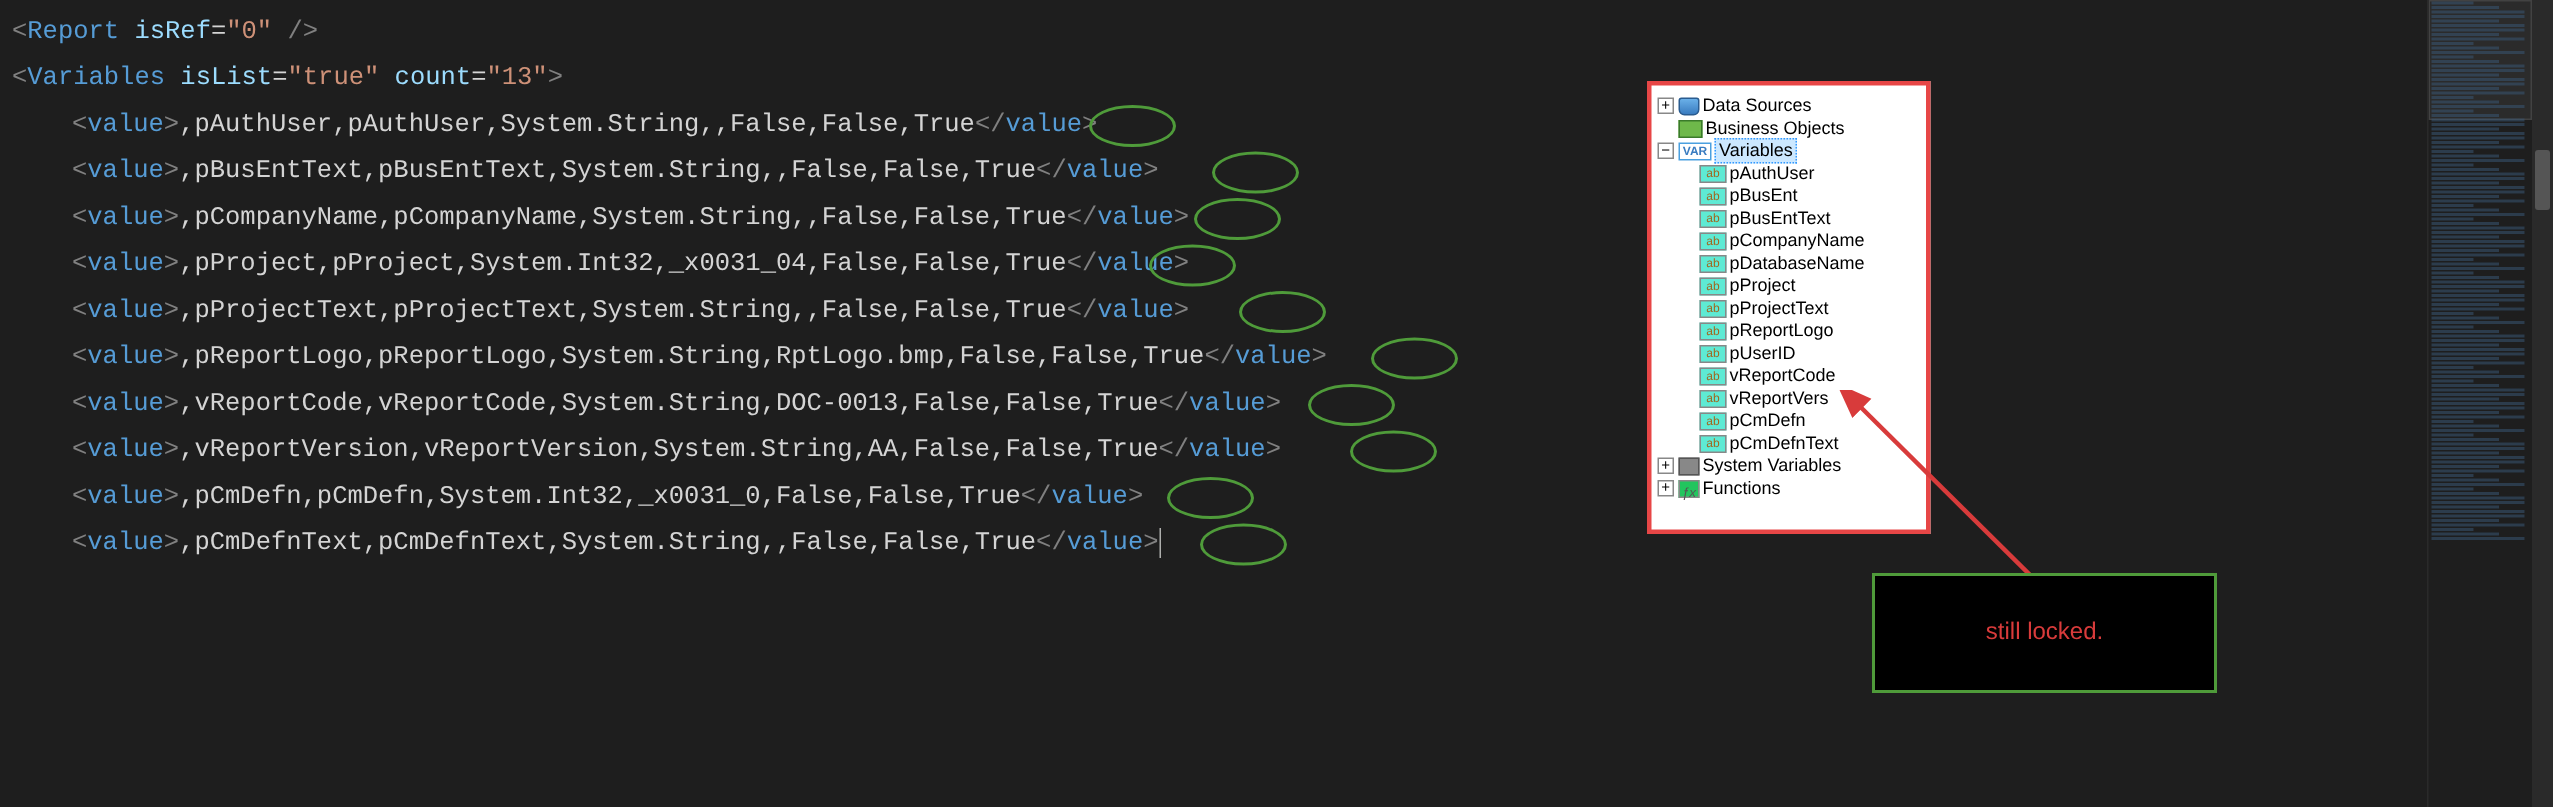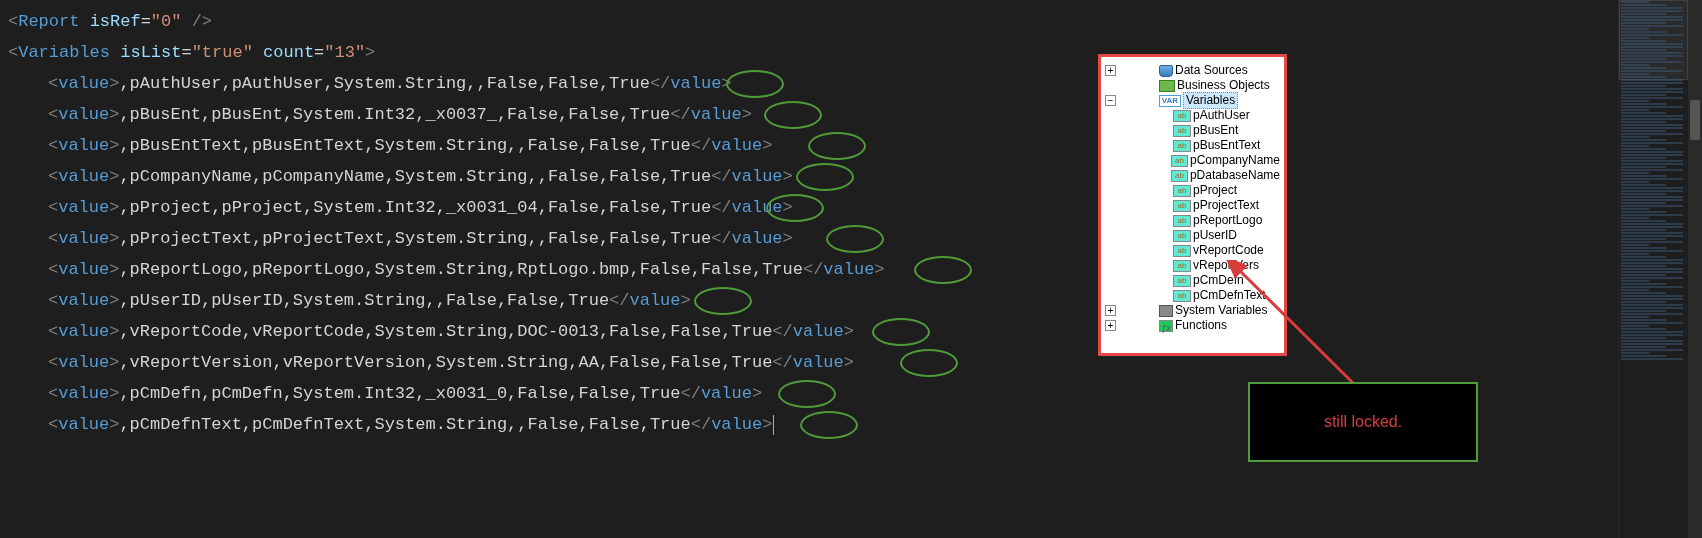--- a/index.html
+++ b/index.html
@@ -52,21 +52,21 @@
   .tree-row { display: flex; align-items: center; height: 15px; white-space: nowrap; }
   .tree-exp {
     width: 11px; height: 11px; border: 1px solid #888; display: inline-flex;
     align-items: center; justify-content: center; font-size: 10px; margin-right: 3px;
     background: #fff; line-height: 9px;
   }
   .tree-spacer { display: inline-block; width: 14px; }
   .tree-spacer2 { display: inline-block; width: 28px; }
   .tree-ico {
     width: 16px; height: 12px; display: inline-block; margin-right: 2px;
-    background: #d8a838; border: 1px solid #b58820; margin-left: 40px;
+    background: #d8a838; border: 1px solid #b58820;
   }
   .tree-ico.cyl {
     background: linear-gradient(#6ab0e8, #3a7cc0); border-radius: 2px 2px 4px 4px;
     border: 1px solid #2a5c90; width: 14px; height: 12px;
   }
   .tree-ico.obj { background: #6eb84a; border: 1px solid #3a7a2a; }
   .tree-ico.var {
     background: #fff; border: 1px solid #4aa0e0; width: 22px; height: 12px;
     display: inline-flex; align-items: center; justify-content: center;
     font-size: 8px; color: #3a7cc0; font-weight: bold;
@@ -138,27 +138,25 @@
 <body>
 
 <div class="editor">
 
   <div class="line"><span class="bracket">&lt;</span><span class="tag">Report</span> <span class="attrname">isRef</span><span class="eq">=</span><span class="attrval">"0"</span> <span class="bracket">/&gt;</span></div>
 
   <div class="line"><span class="bracket">&lt;</span><span class="tag">Variables</span> <span class="attrname">isList</span><span class="eq">=</span><span class="attrval">"true"</span> <span class="attrname">count</span><span class="eq">=</span><span class="attrval">"13"</span><span class="bracket">&gt;</span></div>
 
   <div id="value-lines">
       <div class="line ind2"><span class="bracket">&lt;</span><span class="tag">value</span><span class="bracket">&gt;</span><span class="inner">,pAuthUser,pAuthUser,System.String,,False,False,True</span><span class="bracket">&lt;/</span><span class="tag">value</span><span class="bracket">&gt;</span><span class="circle" style="left: 722px;"></span></div>
-      <div class="line ind2"><span class="bracket">&lt;</span><span class="tag">value</span><span class="bracket">&gt;</span><span class="inner">,pBusEnt,pBusEnt,System.Int32,_x0037_,False,False,True</span><span class="bracket">&lt;/</span><span class="tag">value</span><span class="bracket">&gt;</span><span class="circle" style="left: 760px;"></span></div>
       <div class="line ind2"><span class="bracket">&lt;</span><span class="tag">value</span><span class="bracket">&gt;</span><span class="inner">,pBusEntText,pBusEntText,System.String,,False,False,True</span><span class="bracket">&lt;/</span><span class="tag">value</span><span class="bracket">&gt;</span><span class="circle" style="left: 804px;"></span></div>
       <div class="line ind2"><span class="bracket">&lt;</span><span class="tag">value</span><span class="bracket">&gt;</span><span class="inner">,pCompanyName,pCompanyName,System.String,,False,False,True</span><span class="bracket">&lt;/</span><span class="tag">value</span><span class="bracket">&gt;</span><span class="circle" style="left: 792px;"></span></div>
       <div class="line ind2"><span class="bracket">&lt;</span><span class="tag">value</span><span class="bracket">&gt;</span><span class="inner">,pProject,pProject,System.Int32,_x0031_04,False,False,True</span><span class="bracket">&lt;/</span><span class="tag">value</span><span class="bracket">&gt;</span><span class="circle" style="left: 762px;"></span></div>
       <div class="line ind2"><span class="bracket">&lt;</span><span class="tag">value</span><span class="bracket">&gt;</span><span class="inner">,pProjectText,pProjectText,System.String,,False,False,True</span><span class="bracket">&lt;/</span><span class="tag">value</span><span class="bracket">&gt;</span><span class="circle" style="left: 822px;"></span></div>
       <div class="line ind2"><span class="bracket">&lt;</span><span class="tag">value</span><span class="bracket">&gt;</span><span class="inner">,pReportLogo,pReportLogo,System.String,RptLogo.bmp,False,False,True</span><span class="bracket">&lt;/</span><span class="tag">value</span><span class="bracket">&gt;</span><span class="circle" style="left: 910px;"></span></div>
-      <div class="line ind2"><span class="bracket">&lt;</span><span class="tag">value</span><span class="bracket">&gt;</span><span class="inner">,pUserID,pUserID,System.String,,False,False,True</span><span class="bracket">&lt;/</span><span class="tag">value</span><span class="bracket">&gt;</span><span class="circle" style="left: 690px;"></span></div>
       <div class="line ind2"><span class="bracket">&lt;</span><span class="tag">value</span><span class="bracket">&gt;</span><span class="inner">,vReportCode,vReportCode,System.String,DOC-0013,False,False,True</span><span class="bracket">&lt;/</span><span class="tag">value</span><span class="bracket">&gt;</span><span class="circle" style="left: 868px;"></span></div>
       <div class="line ind2"><span class="bracket">&lt;</span><span class="tag">value</span><span class="bracket">&gt;</span><span class="inner">,vReportVersion,vReportVersion,System.String,AA,False,False,True</span><span class="bracket">&lt;/</span><span class="tag">value</span><span class="bracket">&gt;</span><span class="circle" style="left: 896px;"></span></div>
       <div class="line ind2"><span class="bracket">&lt;</span><span class="tag">value</span><span class="bracket">&gt;</span><span class="inner">,pCmDefn,pCmDefn,System.Int32,_x0031_0,False,False,True</span><span class="bracket">&lt;/</span><span class="tag">value</span><span class="bracket">&gt;</span><span class="circle" style="left: 774px;"></span></div>
       <div class="line ind2"><span class="bracket">&lt;</span><span class="tag">value</span><span class="bracket">&gt;</span><span class="inner">,pCmDefnText,pCmDefnText,System.String,,False,False,True</span><span class="bracket">&lt;/</span><span class="tag">value</span><span class="bracket">&gt;</span><span class="cursor"></span><span class="circle" style="left: 796px;"></span></div>
     </div>
 
 </div>
 
 <div class="overlay-panel">
   <div class="tree-row">

